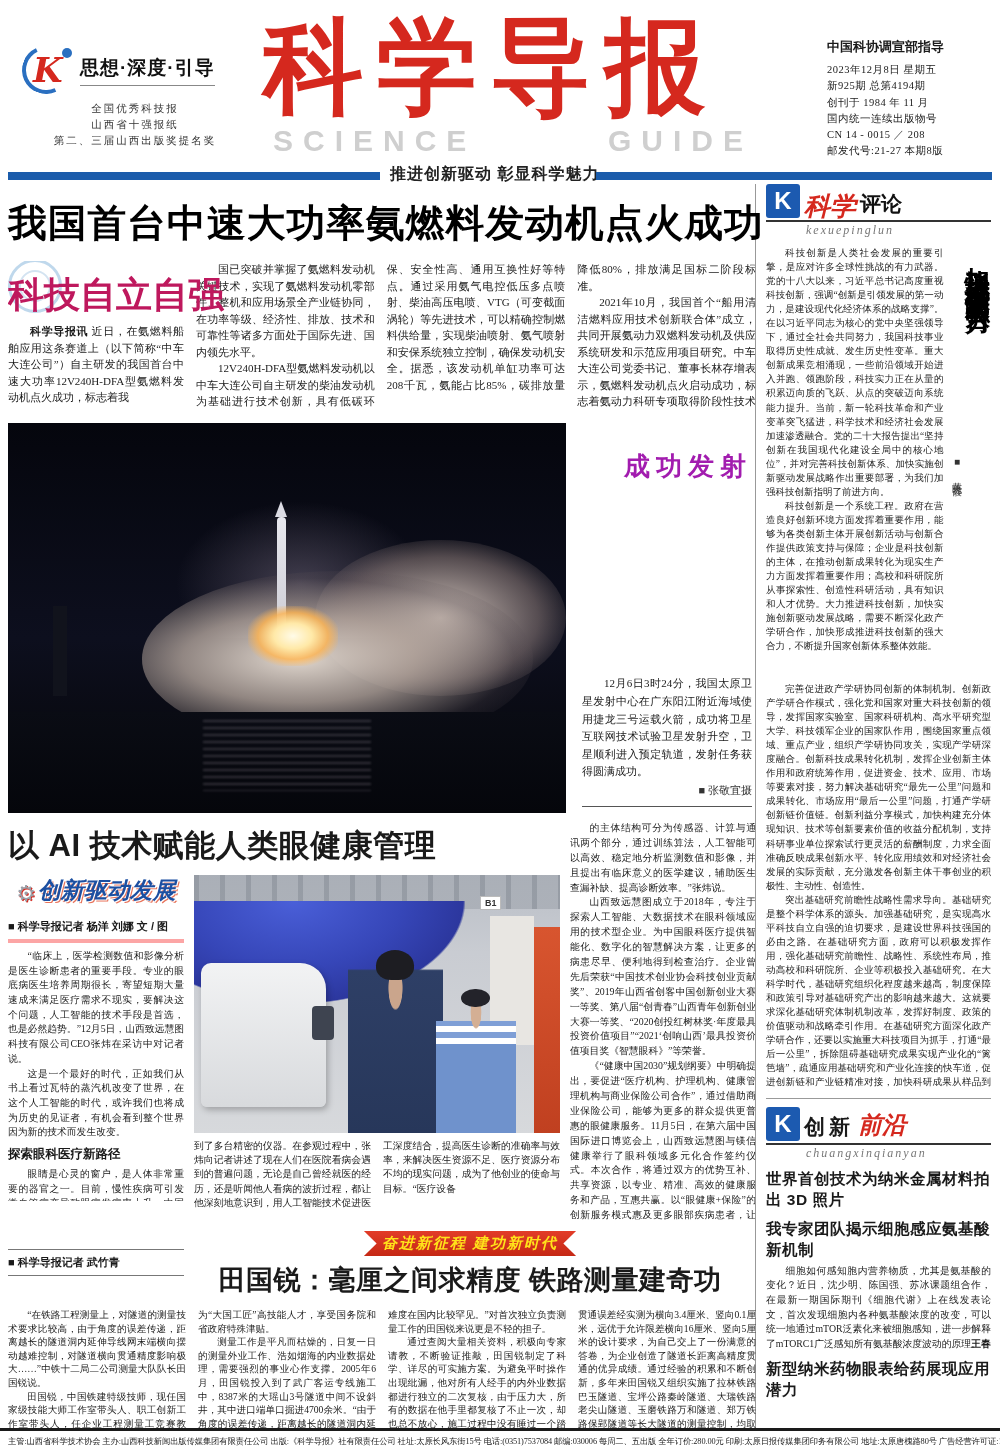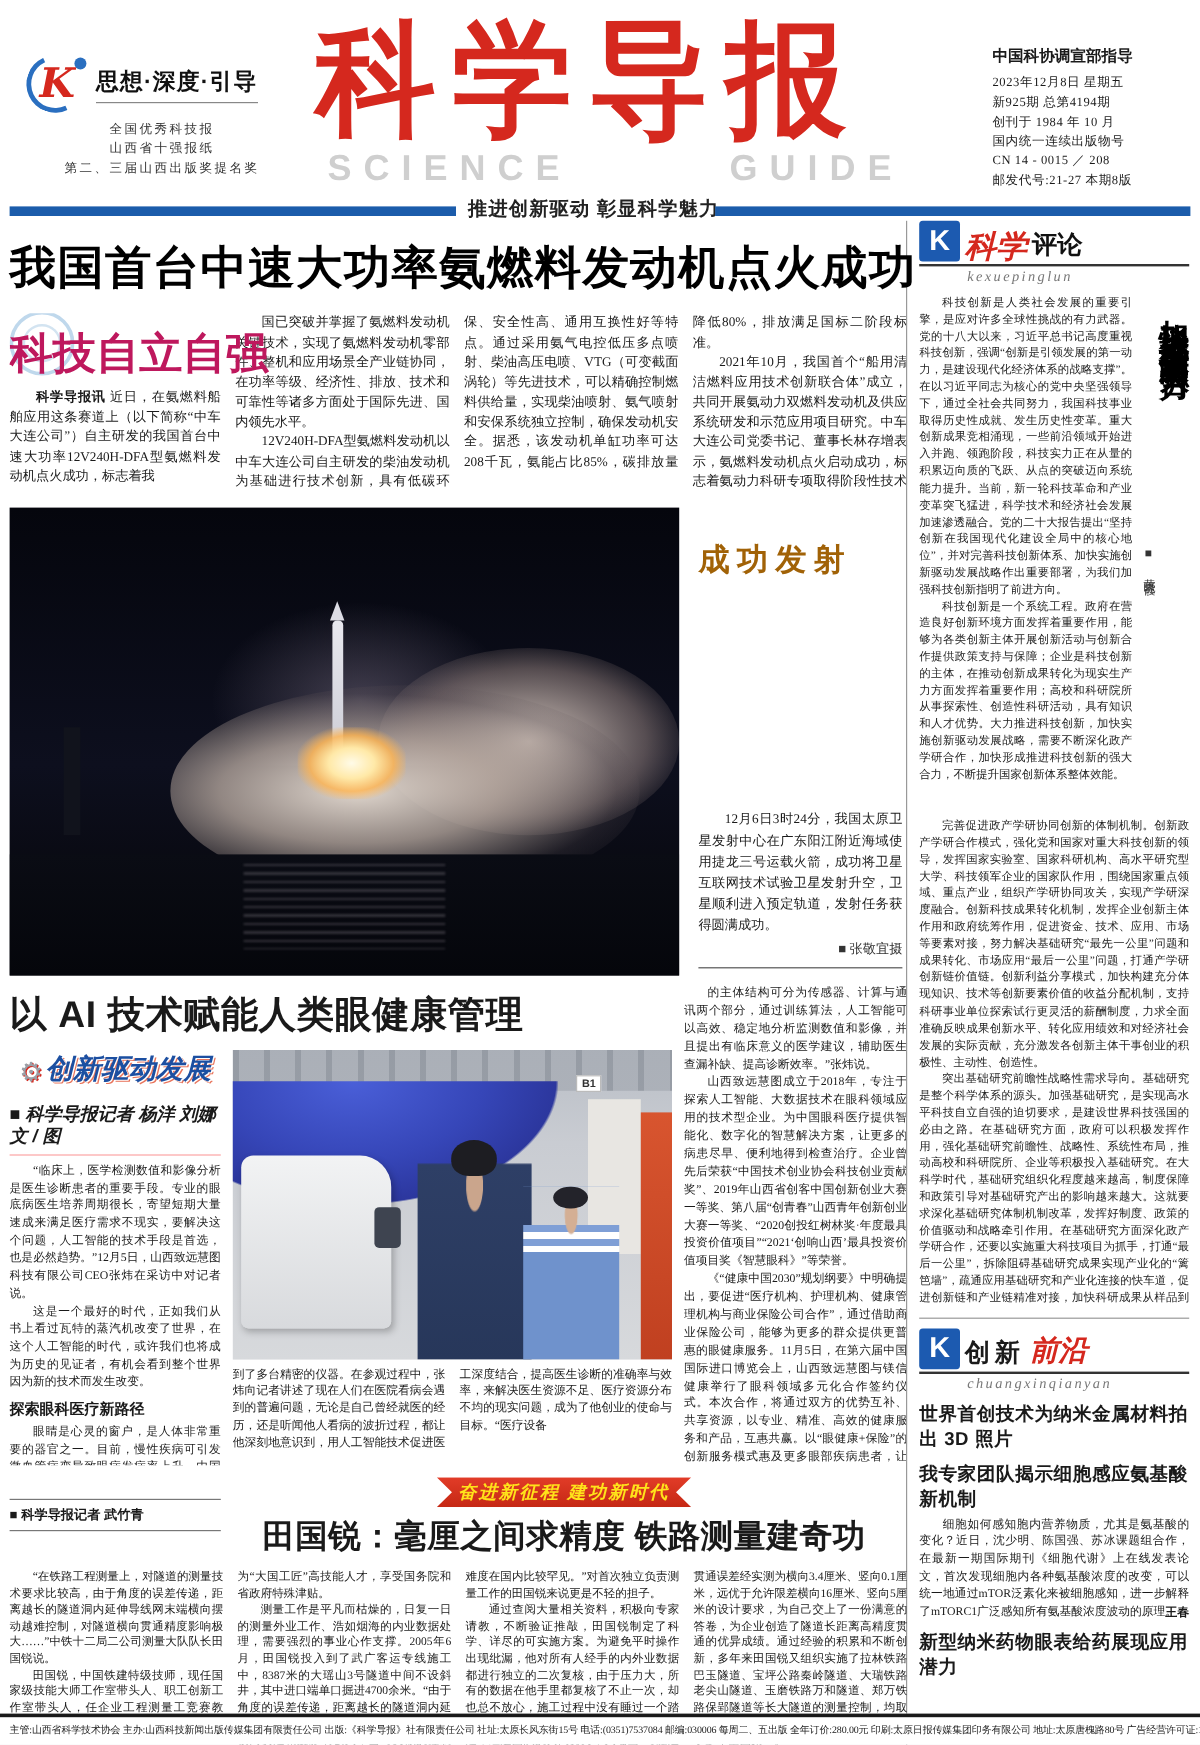--- a/index.html
+++ b/index.html
@@ -51,37 +51,37 @@
   .p1-smoke1 { position:absolute; left:24%; top:38%; width:70%; height:45%; background:radial-gradient(ellipse at 40% 50%, rgba(235,225,215,0.95) 0%, rgba(190,175,165,0.75) 35%, rgba(90,80,85,0.25) 65%, transparent 80%); border-radius:50%; }
   .p1-smoke2 { position:absolute; left:55%; top:30%; width:45%; height:40%; background:radial-gradient(ellipse at 50% 50%, rgba(225,210,200,0.9) 0%, rgba(160,140,135,0.5) 55%, transparent 78%); border-radius:50%; }
   .p1-flame { position:absolute; left:43%; top:47%; width:90px; height:60px; background:radial-gradient(ellipse at 50% 50%, #fffbe8 0%, #ffe9a8 30%, rgba(255,180,80,0.8) 55%, transparent 75%); }
   .p1-rocket { position:absolute; left:48.2%; top:24%; width:9px; height:130px; background:linear-gradient(#e8e8ee,#c9c9d2); border-radius:4px 4px 0 0; }
   .p1-rocket:before { content:""; position:absolute; left:-2px; top:-16px; border-left:6px solid transparent; border-right:6px solid transparent; border-bottom:16px solid #dcdce4; }
   .p1-glow { position:absolute; left:30%; top:20%; width:45%; height:35%; background:radial-gradient(ellipse at 50% 60%, rgba(120,110,130,0.5) 0%, transparent 70%); }
   .p1-water { position:absolute; left:0; right:0; bottom:0; height:26%; background:linear-gradient(#0a0c14, #05060b); }
   .p1-water:before { content:""; position:absolute; left:35%; top:8%; width:30%; height:70%; background:repeating-linear-gradient(180deg, rgba(200,190,200,0.22) 0 2px, transparent 2px 7px); filter:blur(1px); }
   .p1-tower { position:absolute; left:8%; bottom:30%; width:14px; height:90px; background:#11131c; }
   .photo1-strip { flex:1; display:flex; flex-direction:column; padding:26px 4px 0 16px; }
-  .photo1-title { font-size:26px; font-weight:900; letter-spacing:6px; text-align:left; color:#a16207; }
+  .photo1-title { font-size:26px; font-weight:900; letter-spacing:6px; text-align:right; color:#a21caf; }
   .photo1-cap { margin-top:auto; padding-bottom:6px; }
   .photo1-cap p { font-size:11px; line-height:1.6; text-align:justify; text-indent:2em; font-family:"Liberation Serif", serif; }
   .photo1-credit { text-align:right; font-size:11px; color:#333; padding-top:2px; font-family:"Liberation Serif", serif; }
   .photo1-rule { border-top:1px solid #555; margin-top:8px; }
 
   
   .ai-art { display:flex; margin-top:8px; }
   .ai-leftwrap { width:552px; flex:0 0 auto; }
   .ai-kicker { font-size:16px; font-weight:bold; letter-spacing:2px; }
   .ai-headline { font-size:31px; font-weight:900; letter-spacing:0.5px; white-space:nowrap; margin:4px 0 8px 0; }
   .ai-inner { display:flex; gap:10px; }
   .ai-c1 { width:176px; flex:0 0 auto; }
   .badge-qudong { position:relative; height:34px; margin-bottom:6px; white-space:nowrap;text-align:center; }
   .badge-qudong .gear { font-size:22px; color:#9aa0a8; margin-right:2px; vertical-align:middle; text-shadow:1px 1px 0 #d5281e; }
   .badge-qudong .t { font-size:23px; font-weight:900; font-style:italic; color:#1c4fa1; text-shadow:1px 1px 0 #fff, 2px 2px 0 #e8735a; letter-spacing:0; }
-  .ai-byline { font-size:15px; font-weight:bold; border-bottom:1px solid #fca5a5; padding:4px 0 5px 0; margin-bottom:6px;font-style:italic; }
+  .ai-byline { font-size:11px; font-weight:bold; border-bottom:4px solid #fca5a5; padding:4px 0 5px 0; margin-bottom:6px; }
   .ai-c1 .txt { height:252px; overflow:hidden; }
   .ai-c1 p { font-size:9.8px; line-height:1.5; text-align:justify; text-indent:2em; font-family:"Liberation Serif", serif; }
   .ai-subhead { font-size:12.5px; font-weight:900; margin:6px 0 4px 0; }
   .photo2 { width:366px; height:258px; position:relative; background:linear-gradient(#b9bec6 0%, #c9ccd2 30%, #d7d9dc 100%); overflow:hidden; }
   .p2-ceil { position:absolute; left:0; right:0; top:0; height:34px; background:repeating-linear-gradient(90deg, #8d939c 0 5px, #a7acb4 5px 26px); opacity:0.8; }
   .p2-banner { position:absolute; left:-4%; top:10%; width:78%; height:40%; background:radial-gradient(ellipse at 40% 0%, #4a5fd8 0%, #3646b8 45%, #2c379e 70%, transparent 71%); border-radius:0 0 60% 20%; }
   .p2-machine { position:absolute; left:2%; top:34%; width:34%; height:56%; background:linear-gradient(#f2f3f4,#d8dadd); border-radius:10px 26px 6px 6px; box-shadow:2px 3px 6px rgba(0,0,0,0.25); }
   .p2-machine:before { content:""; position:absolute; right:-8px; top:30%; width:22px; height:34px; background:#3e4450; border-radius:4px; }
   .p2-man { position:absolute; left:42%; top:26%; width:26%; height:74%; background:radial-gradient(ellipse at 50% 24%, #caa58c 0 10%, transparent 11%), linear-gradient(180deg, transparent 14%, #2e3f66 15%, #27375a 100%); }
   .p2-man:before { content:""; position:absolute; left:30%; top:4%; width:40%; height:16%; background:#1d1d22; border-radius:50% 50% 40% 40%; }
@@ -161,21 +161,21 @@
       <div class="en">
         <span>SCIENCE</span>
         <span>GUIDE</span>
       </div>
     </div>
 
     <div class="pubinfo">
       <div class="guide">中国科协调宣部指导</div>
       <div class="ln">2023年12月8日 星期五</div>
       <div class="ln">新925期 总第4194期</div>
-      <div class="ln">创刊于 1984 年 10 月</div>
+      <div class="ln">创刊于 1984 年 11 月</div>
       <div class="ln">国内统一连续出版物号</div>
       <div class="ln">CN 14 - 0015 ／ 208</div>
       <div class="ln">邮发代号:21-27 本期8版</div>
     </div>
 
     <div class="sloganbar">
       <div class="bar b1"></div>
       <div class="slg">推进创新驱动 彰显科学魅力</div>
       <div class="bar b2"></div>
     </div>

